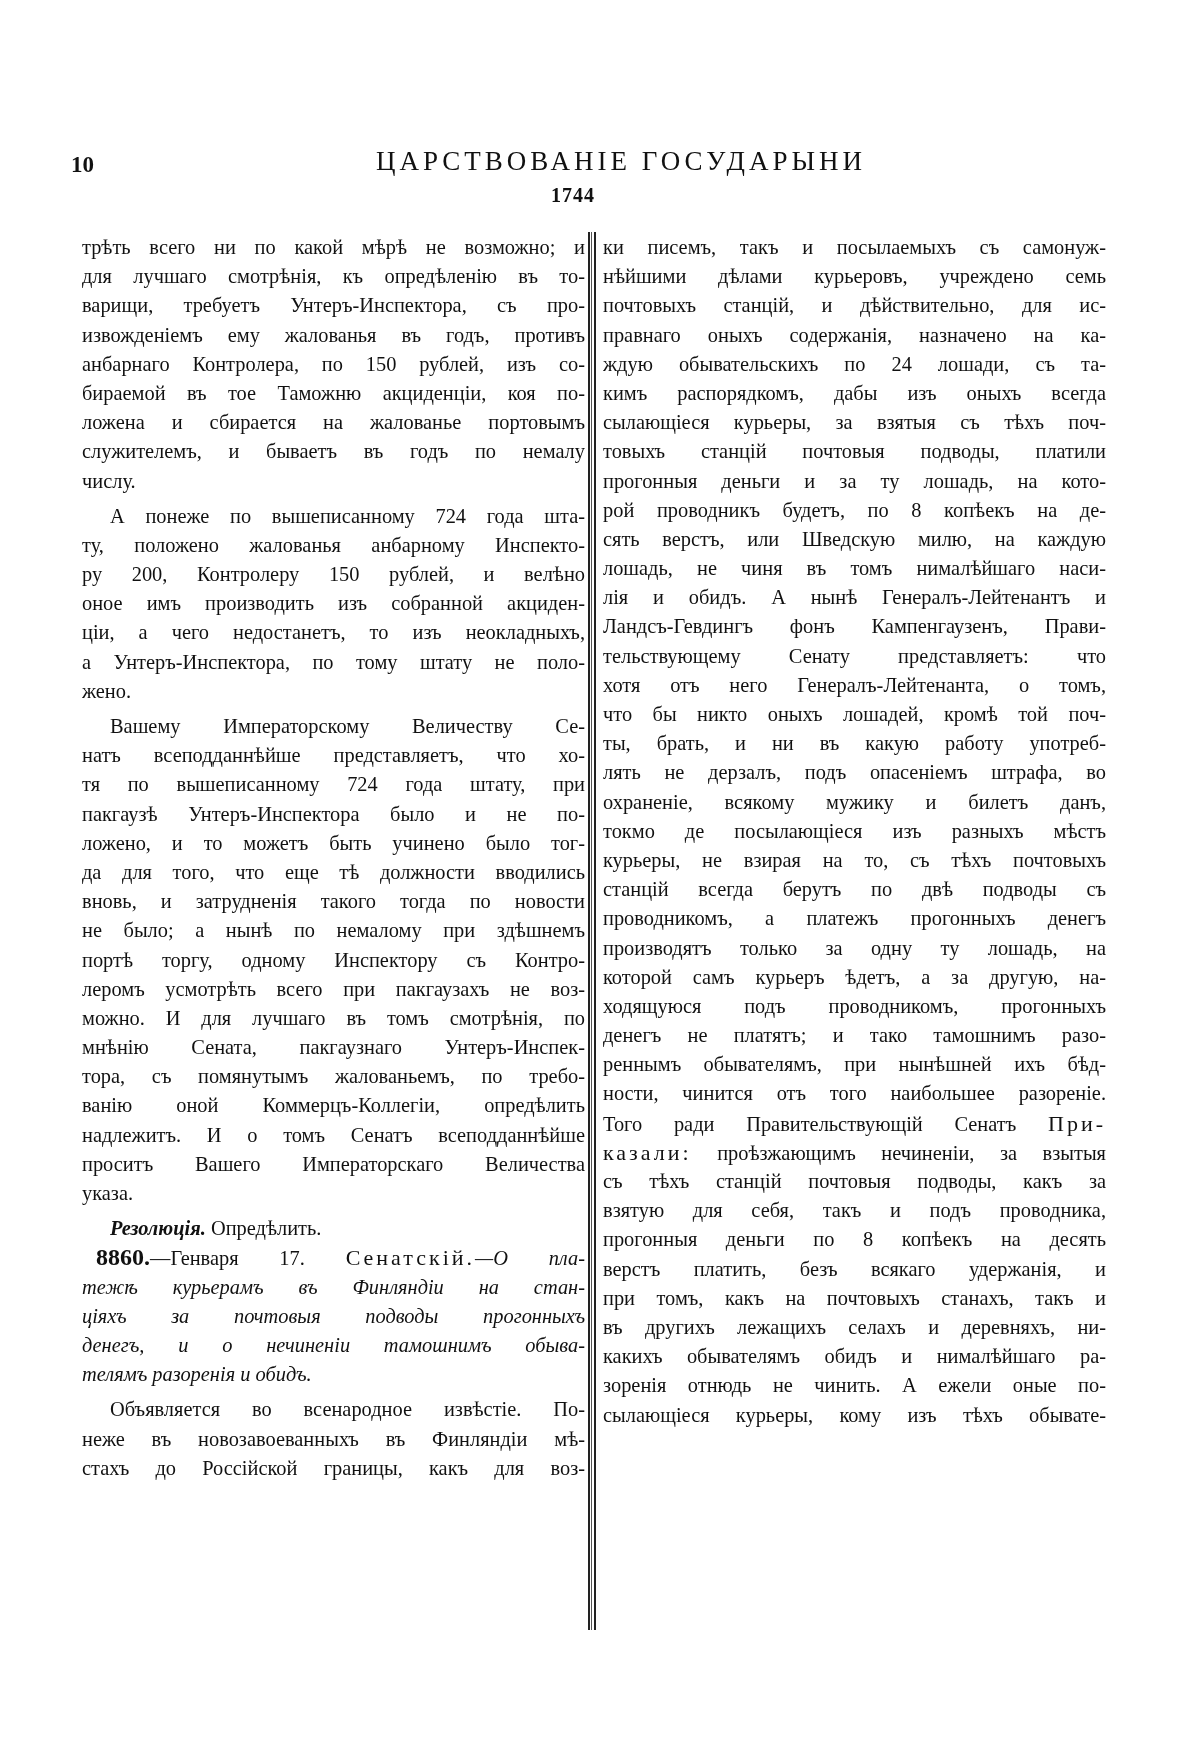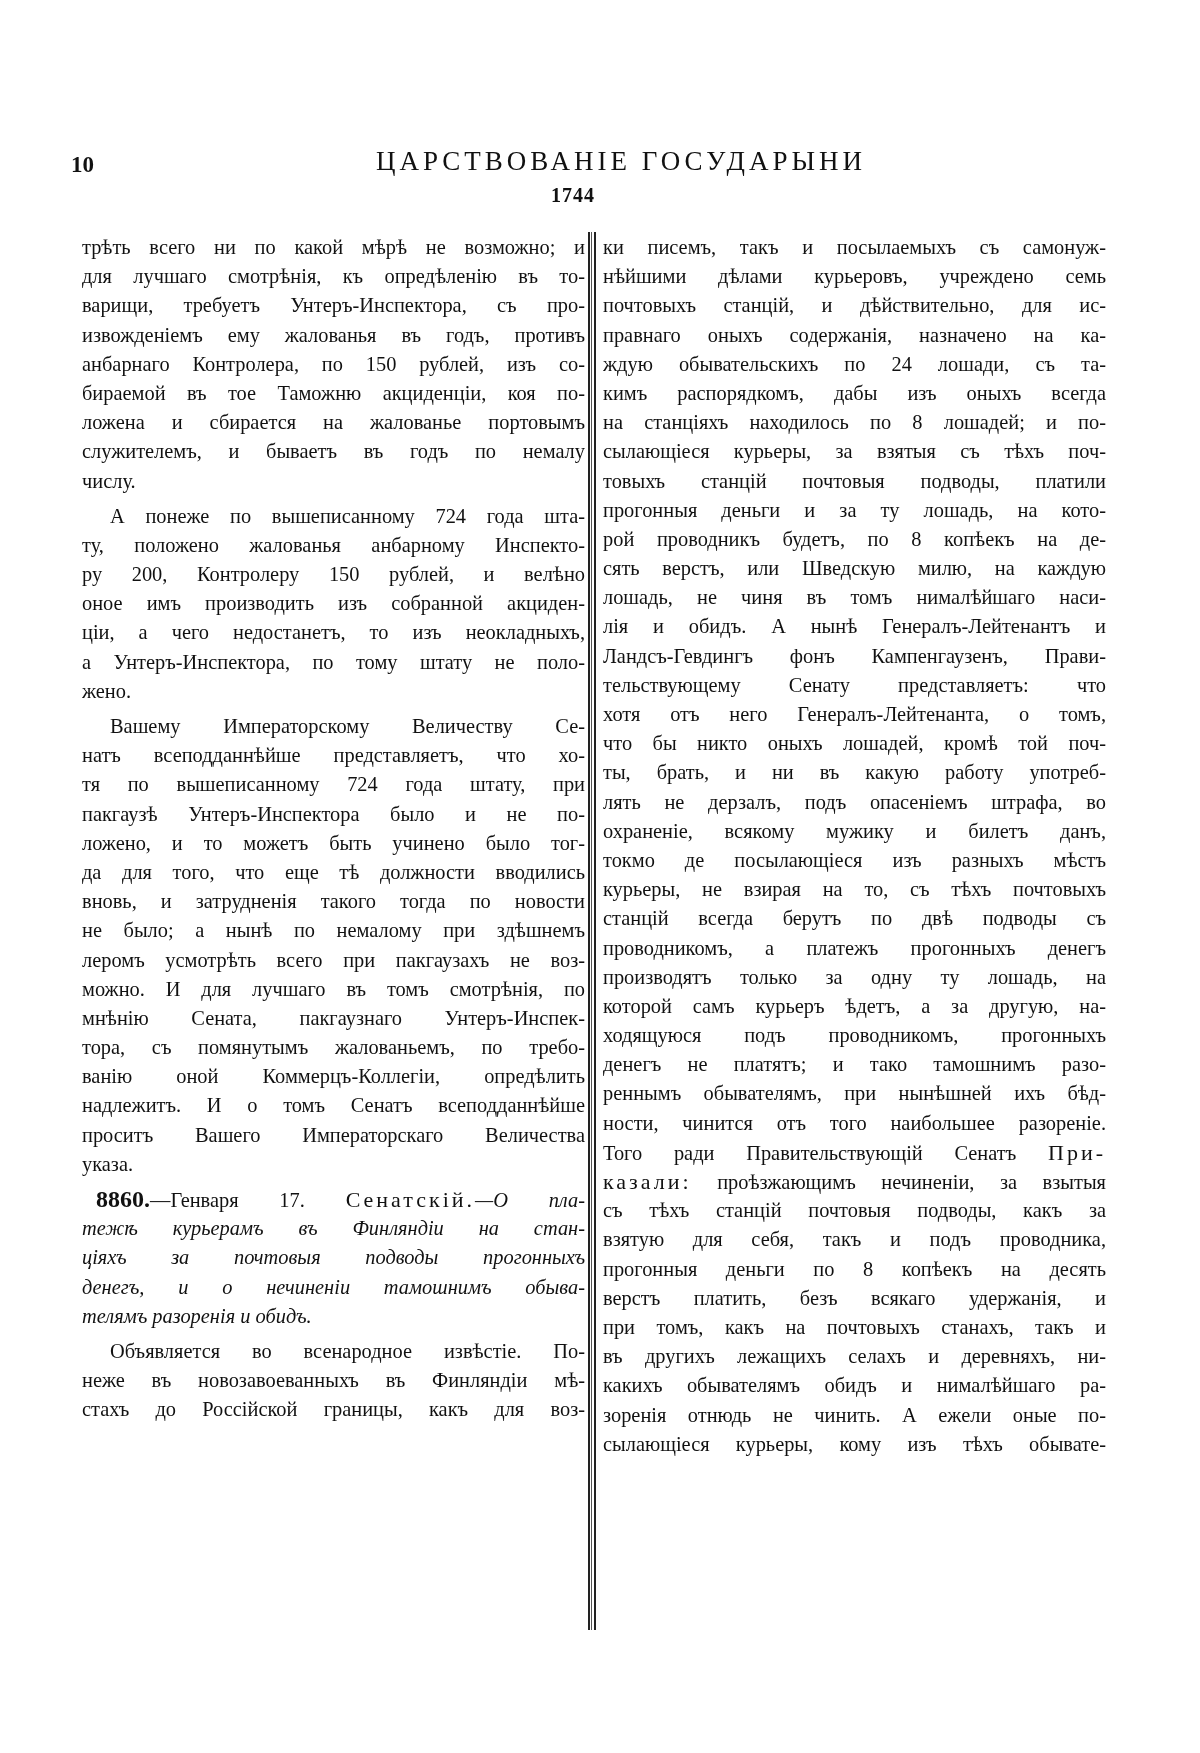--- a/index.html
+++ b/index.html
@@ -56,30 +56,35 @@
   <div class="gap"></div>
   <div>
     <span class="line indent">Вашему Императорскому Величеству Се-</span>
     <span class="line">натъ всеподданнѣйше представляетъ, что хо-</span>
     <span class="line">тя по вышеписанному 724 года штату, при</span>
     <span class="line">пакгаузѣ Унтеръ-Инспектора было и не по-</span>
     <span class="line">ложено, и то можетъ быть учинено было тог-</span>
     <span class="line">да для того, что еще тѣ должности вводились</span>
     <span class="line">вновь, и затрудненія такого тогда по новости</span>
     <span class="line">не было; а нынѣ по немалому при здѣшнемъ</span>
+    <span class="line">портѣ торгу, одному Инспектору съ Контро-</span>
     <span class="line">леромъ усмотрѣть всего при пакгаузахъ не воз-</span>
     <span class="line">можно. И для лучшаго въ томъ смотрѣнія, по</span>
     <span class="line">мнѣнію Сената, пакгаузнаго Унтеръ-Инспек-</span>
     <span class="line">тора, съ помянутымъ жалованьемъ, по требо-</span>
     <span class="line">ванію оной Коммерцъ-Коллегіи, опредѣлить</span>
     <span class="line">надлежитъ. И о томъ Сенатъ всеподданнѣйше</span>
     <span class="line">проситъ Вашего Императорскаго Величества</span>
     <span class="line last">указа.</span>
   </div>
   <div class="gap"></div>
+  <div class="line last indent">
+    <span class="italic bold">Резолюція.</span>
+    <span>Опредѣлить.</span>
+  </div>
   <div>
     <div class="line" style="padding-left:14px;">
       <span class="bold" style="font-size:24px;">8860.</span><span>—Генваря 17.</span>
       <span class="spaced">Сенатскій.</span><span class="italic">—О пла-</span>
     </div>
     <span class="line italic">тежѣ курьерамъ въ Финляндіи на стан-</span>
     <span class="line italic">ціяхъ за почтовыя подводы прогонныхъ</span>
     <span class="line italic">денегъ, и о нечиненіи тамошнимъ обыва-</span>
     <span class="line italic last">телямъ разоренія и обидъ.</span>
   </div>
@@ -93,21 +98,20 @@
 
 <div class="divider"></div>
 
 <div class="col col-right">
   <span class="line">ки писемъ, такъ и посылаемыхъ съ самонуж-</span>
   <span class="line">нѣйшими дѣлами курьеровъ, учреждено семь</span>
   <span class="line">почтовыхъ станцій, и дѣйствительно, для ис-</span>
   <span class="line">правнаго оныхъ содержанія, назначено на ка-</span>
   <span class="line">ждую обывательскихъ по 24 лошади, съ та-</span>
   <span class="line">кимъ распорядкомъ, дабы изъ оныхъ всегда</span>
-  <span class="line">на станціяхъ находилось по 8 лошадей; и по-</span>
   <span class="line">сылающіеся курьеры, за взятыя съ тѣхъ поч-</span>
   <span class="line">товыхъ станцій почтовыя подводы, платили</span>
   <span class="line">прогонныя деньги и за ту лошадь, на кото-</span>
   <span class="line">рой проводникъ будетъ, по 8 копѣекъ на де-</span>
   <span class="line">сять верстъ, или Шведскую милю, на каждую</span>
   <span class="line">лошадь, не чиня въ томъ нималѣйшаго наси-</span>
   <span class="line">лія и обидъ. А нынѣ Генералъ-Лейтенантъ и</span>
   <span class="line">Ландсъ-Гевдингъ фонъ Кампенгаузенъ, Прави-</span>
   <span class="line">тельствующему Сенату представляетъ: что</span>
   <span class="line">хотя отъ него Генералъ-Лейтенанта, о томъ,</span>

